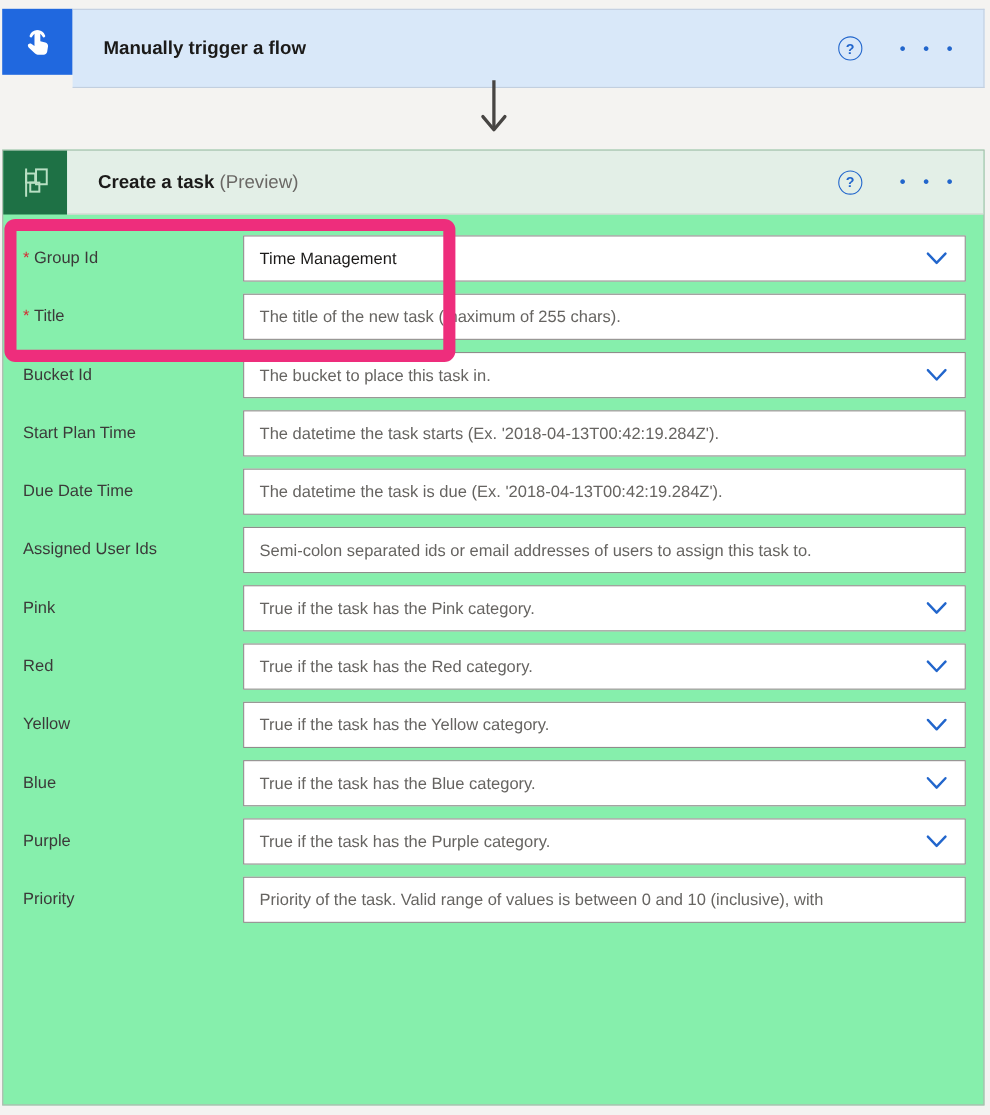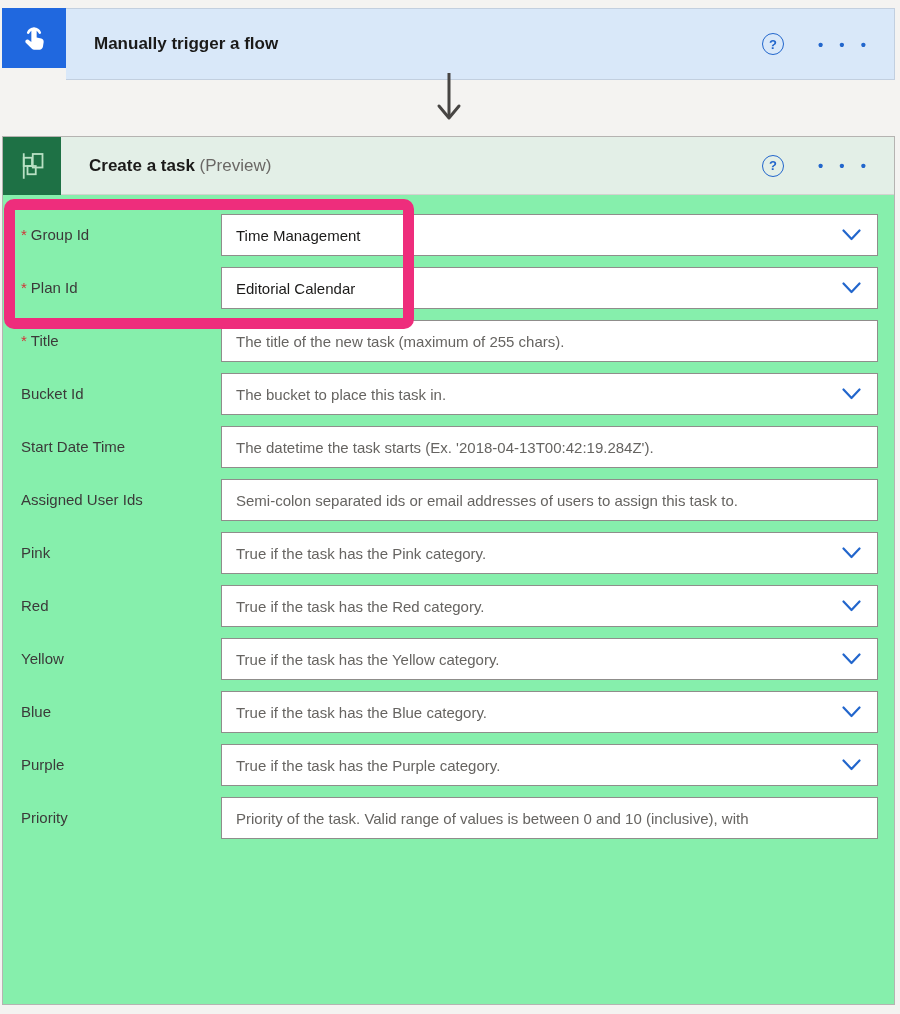--- a/index.html
+++ b/index.html
@@ -98,32 +98,20 @@
       <div class="field-input dropdown">
         <span class="txt value">Time Management</span>
         <svg class="chev" width="19" height="12" viewBox="0 0 19 12" aria-hidden="true">
           <path d="M1.5 1.5 L9.5 10 L17.5 1.5" fill="none" stroke="#2266cc" stroke-width="2.2" stroke-linecap="round" stroke-linejoin="round"></path>
         </svg>
       </div>
 
     </div>
   </div>
 
-  <div class="field-row">
-    <div class="field-label"><span class="req">*</span><span class="lbl">Plan Id</span></div>
-    <div class="field-col">
-      <div class="field-input dropdown">
-        <span class="txt value">Editorial Calendar</span>
-        <svg class="chev" width="19" height="12" viewBox="0 0 19 12" aria-hidden="true">
-          <path d="M1.5 1.5 L9.5 10 L17.5 1.5" fill="none" stroke="#2266cc" stroke-width="2.2" stroke-linecap="round" stroke-linejoin="round"></path>
-        </svg>
-      </div>
-
-    </div>
-  </div>
 
   <div class="field-row">
     <div class="field-label"><span class="req">*</span><span class="lbl">Title</span></div>
     <div class="field-col">
       <div class="field-input text">
         <span class="txt placeholder">The title of the new task (maximum of 255 chars).</span>
 
       </div>
     </div>
   </div>
@@ -135,30 +123,40 @@
         <span class="txt placeholder">The bucket to place this task in.</span>
         <svg class="chev" width="19" height="12" viewBox="0 0 19 12" aria-hidden="true">
           <path d="M1.5 1.5 L9.5 10 L17.5 1.5" fill="none" stroke="#2266cc" stroke-width="2.2" stroke-linecap="round" stroke-linejoin="round"></path>
         </svg>
       </div>
 
     </div>
   </div>
 
   <div class="field-row">
-    <div class="field-label"><span class="lbl">Start Date Time</span></div>
+    <div class="field-label"><span class="lbl">Start Plan Time</span></div>
     <div class="field-col">
       <div class="field-input text">
         <span class="txt placeholder">The datetime the task starts (Ex. '2018-04-13T00:42:19.284Z').</span>
 
       </div>
 
     </div>
   </div>
 
+  <div class="field-row">
+    <div class="field-label"><span class="lbl">Due Date Time</span></div>
+    <div class="field-col">
+      <div class="field-input text">
+        <span class="txt placeholder">The datetime the task is due (Ex. '2018-04-13T00:42:19.284Z').</span>
+
+      </div>
+
+    </div>
+  </div>
 
   <div class="field-row">
     <div class="field-label"><span class="lbl">Assigned User Ids</span></div>
     <div class="field-col">
       <div class="field-input text">
         <span class="txt placeholder">Semi-colon separated ids or email addresses of users to assign this task to.</span>
 
       </div>
 
     </div>

